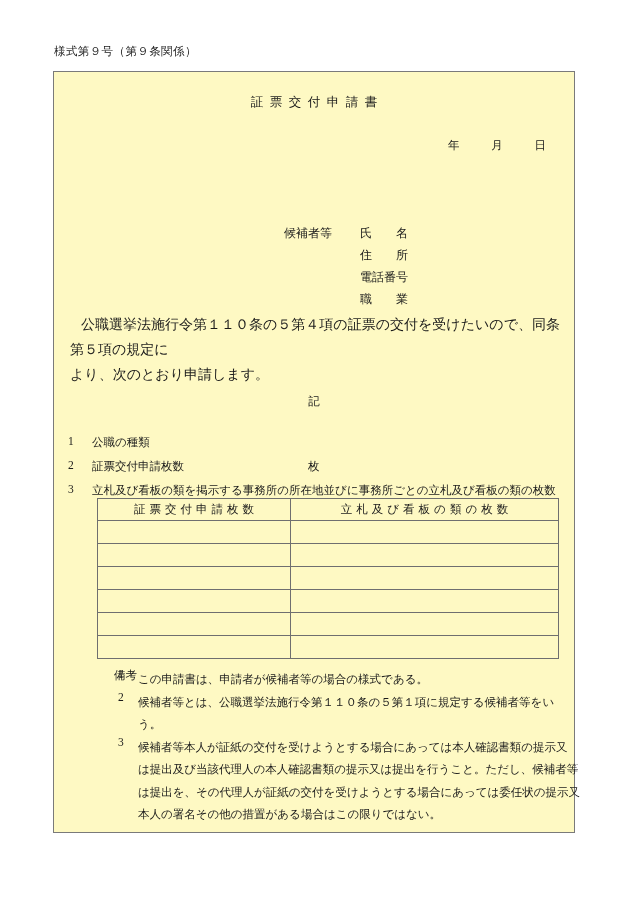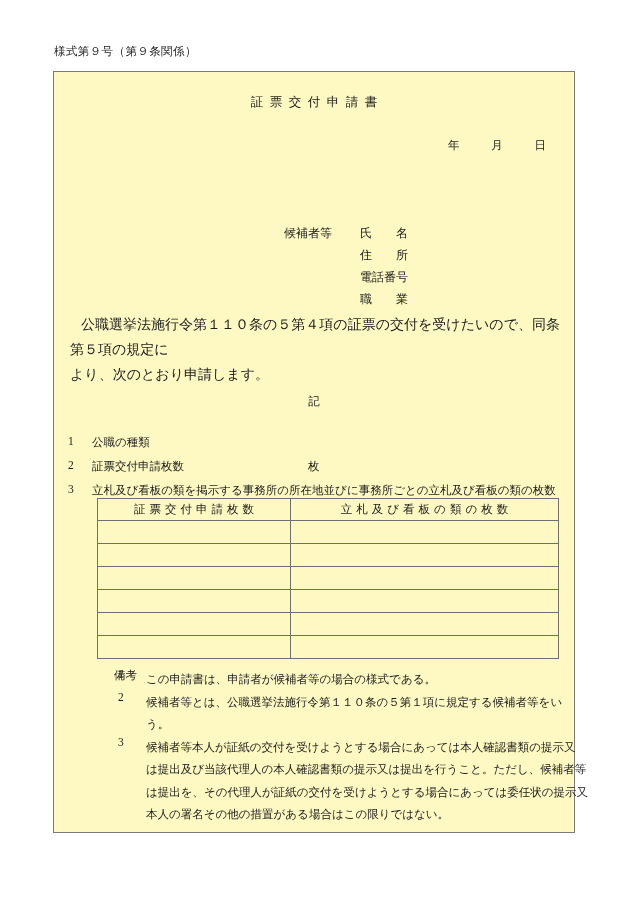--- a/index.html
+++ b/index.html
@@ -149,21 +149,21 @@
     position: absolute;
     top: 596px;
     left: 16px;
     width: 496px;
     font-size: 11.5px;
   }
   .rm-label { position: absolute; left: 0; top: 0; margin-left: 44px; }
   .rm-list { margin-left: 48px; }
   .rm-item { position: relative; }
   .rm-item .n { position: absolute; left: 0; top: 0; }
-  .rm-item .lines { margin-left: 28px; }
+  .rm-item .lines { margin-left: 20px; }
   .rm-item .lines span { display: block; line-height: 22.5px; white-space: nowrap; }
 </style>
 </head>
 <body>
 
 <div class="page">
 
   <div class="form-no">様式第９号（第９条関係）</div>
 
   <div class="frame">

